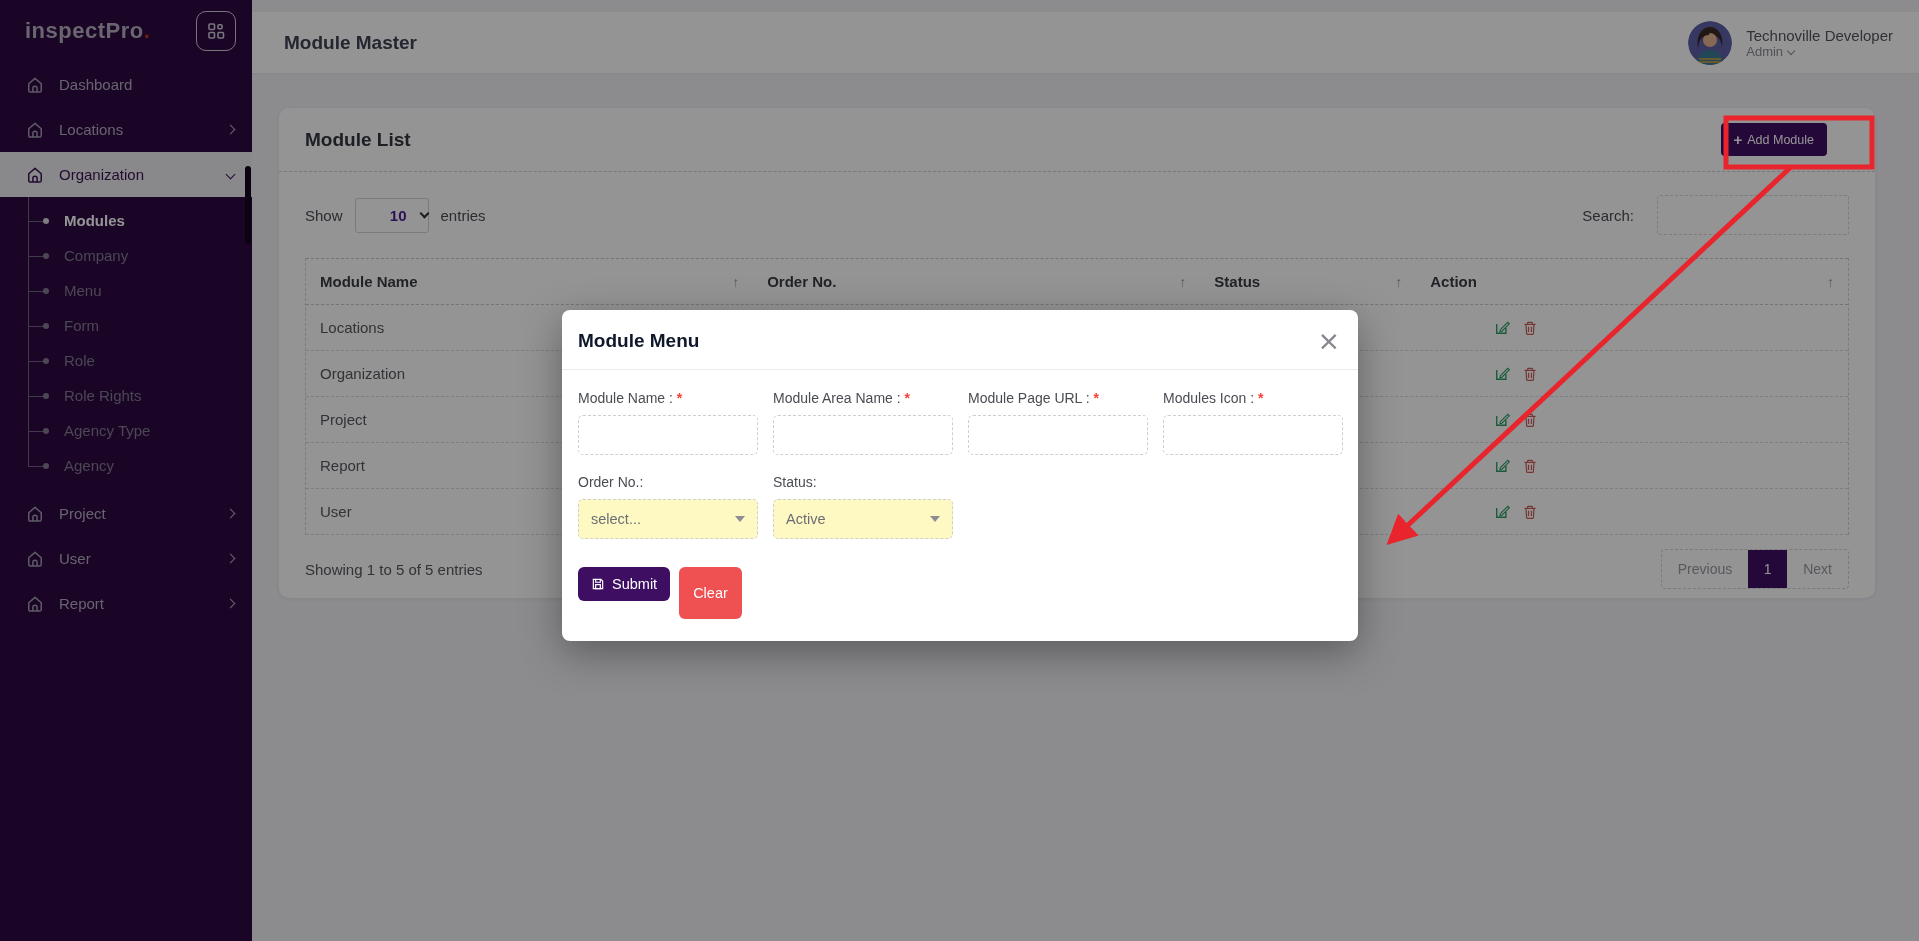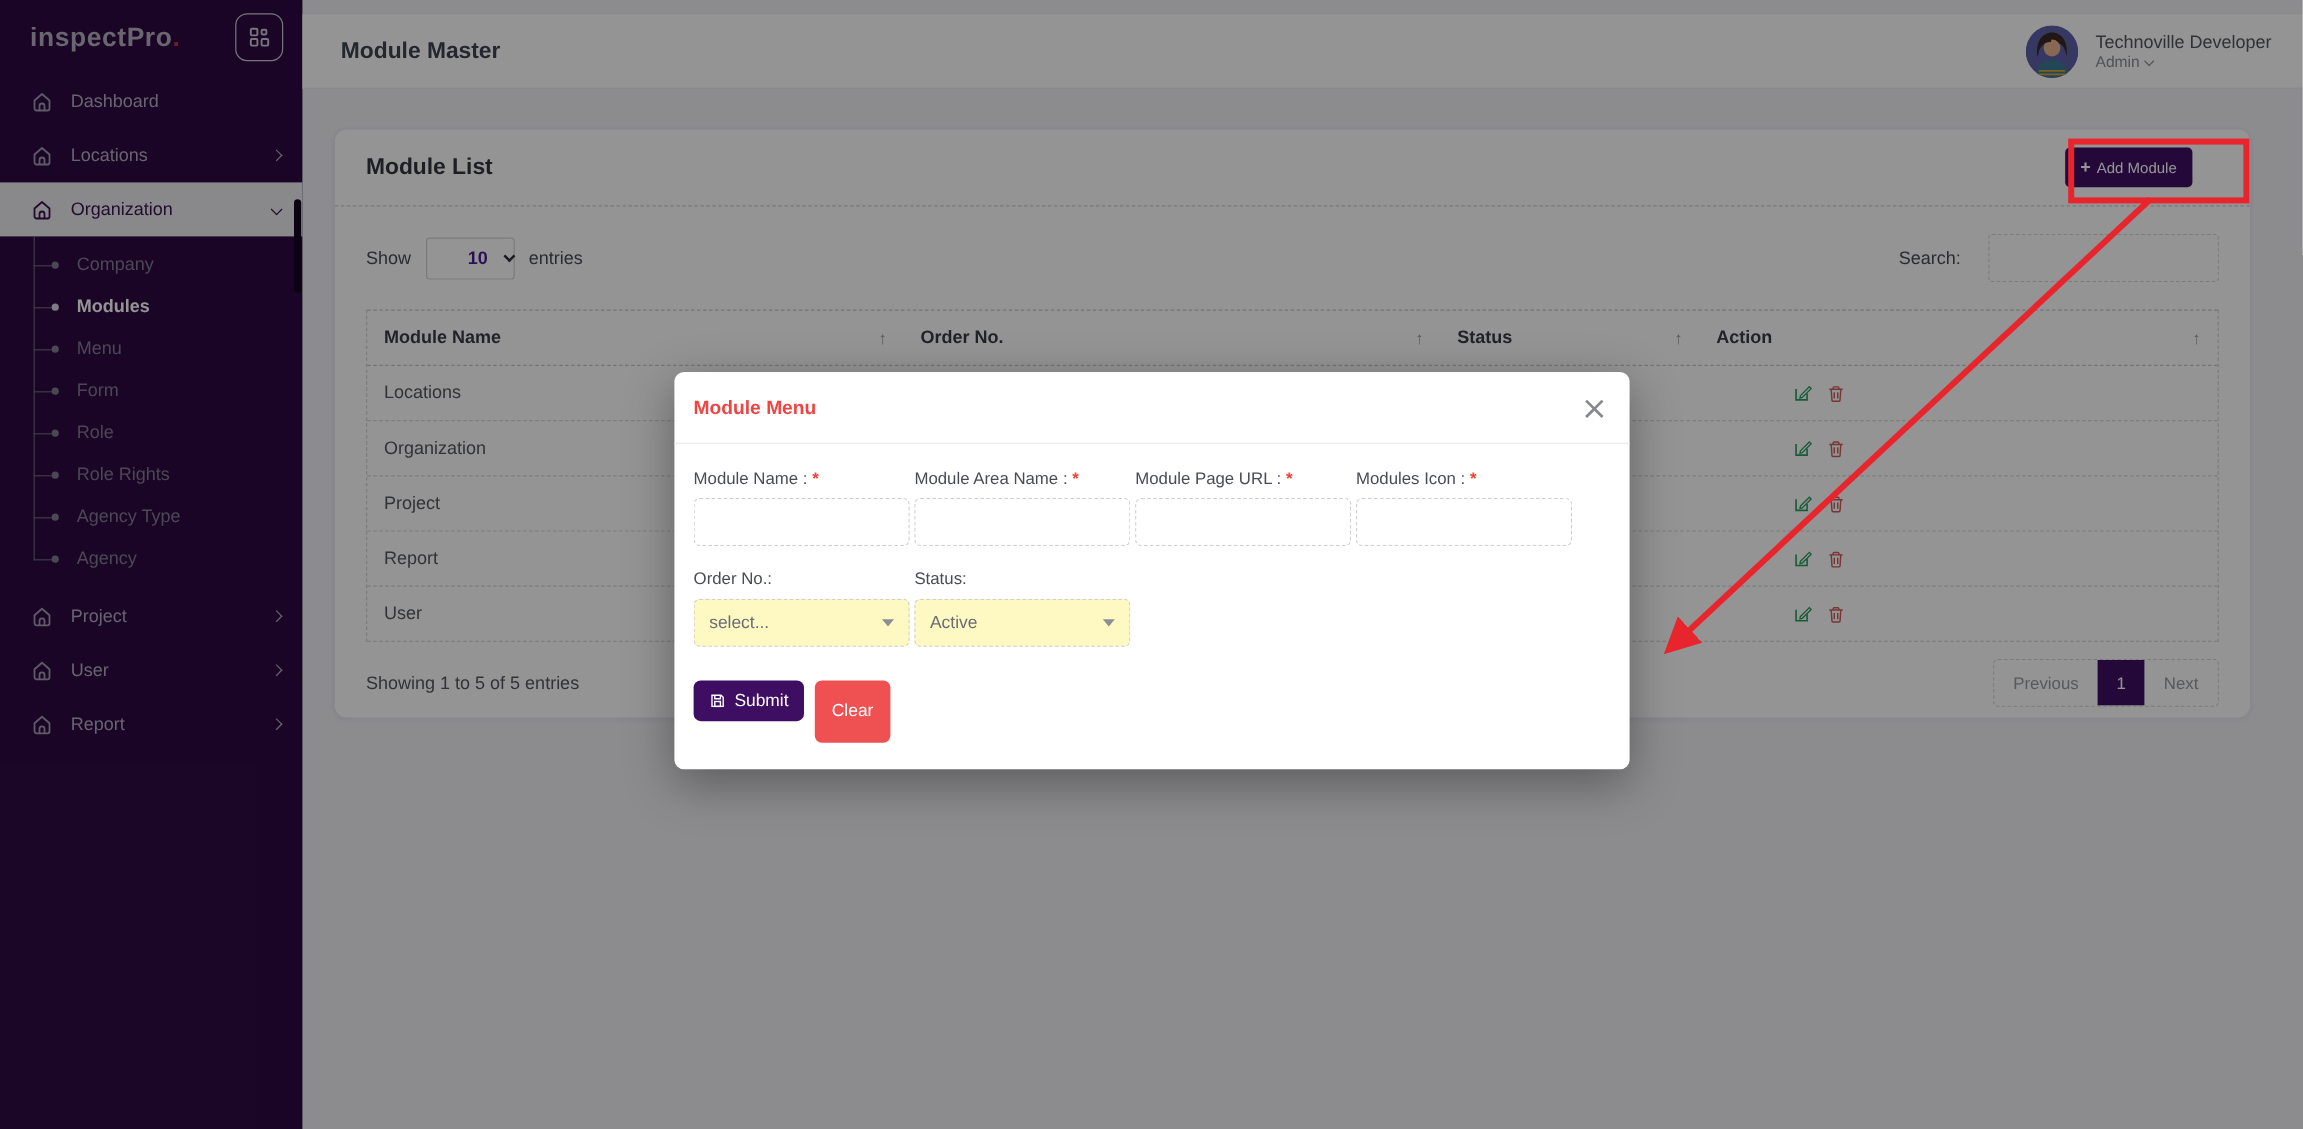--- a/index.html
+++ b/index.html
@@ -97,25 +97,25 @@
     font-family:"Liberation Sans",sans-serif; }
   .page-num { width:39px; height:38px; display:flex; align-items:center; justify-content:center;
     background:#3e0e63; color:#fff; font-size:14px; cursor:pointer; }
 
   
   .backdrop { position:absolute; inset:0; background:rgba(0,0,0,0.42); z-index:10; }
   .modal { position:absolute; left:562px; top:310px; width:796px; background:#fff;
     border-radius:8px; box-shadow:0 12px 40px rgba(0,0,0,.35); z-index:20; }
   .modal-head { display:flex; align-items:center; padding:17px 18px 15px 16px;
     border-bottom:1px solid #ebebee; }
-  .modal-title { font-size:16px; font-weight:bold; color:#ef4444; }
+  .modal-title { font-size:19px; font-weight:bold; color:#0f172a; }
   .modal-close { margin-left:auto; background:none; border:none; font-size:27px;
     line-height:1; color:#85888f; cursor:pointer; font-family:"DejaVu Sans",sans-serif; }
   .modal-body { padding:20px 16px 22px 16px; }
-  .fields-row { display:flex; gap:4px; }
+  .fields-row { display:flex; gap:15px; }
   .field { width:180px; }
   .field-label { font-size:14px; color:#494c52; margin-bottom:9px; }
   .req { color:#f44336; font-weight:bold; }
   .field-input { width:180px; height:40px; border:1px dashed #cfcfcf; border-radius:5px;
     font-size:14px; padding:0 10px; outline:none; background:#fff;
     font-family:"Liberation Sans",sans-serif; }
   .row2 { margin-top:19px; }
   .select-box { width:180px; height:40px; border:1px dashed #cfcfcf; border-radius:5px;
     display:flex; align-items:center; padding:0 12px; font-size:14.5px; color:#6a6d73;
     cursor:pointer; background:#fef9c3; }
@@ -169,27 +169,27 @@
           <path d="M4.5 10.5 L12 4 L19.5 10.5 V18.5 A2 2 0 0 1 17.5 20.5 H6.5 A2 2 0 0 1 4.5 18.5 Z"></path>
           <path d="M9.5 20.5 V16 A2.5 2.5 0 0 1 14.5 16 V20.5"></path>
         </svg>
       <span class="lbl">Organization</span>
       <span class="chev down"></span>
     </div>
     <div class="scroll-pill"></div>
 
     <div class="submenu">
       <div class="tree-line"></div>
+      <div class="sub-item active">
+          <span class="dot"></span>
+          <span>Modules</span>
+        </div>
       <div class="sub-item">
           <span class="dot"></span>
           <span>Company</span>
-        </div>
-      <div class="sub-item active">
-          <span class="dot"></span>
-          <span>Modules</span>
         </div>
       <div class="sub-item">
           <span class="dot"></span>
           <span>Menu</span>
         </div>
       <div class="sub-item">
           <span class="dot"></span>
           <span>Form</span>
         </div>
       <div class="sub-item">

